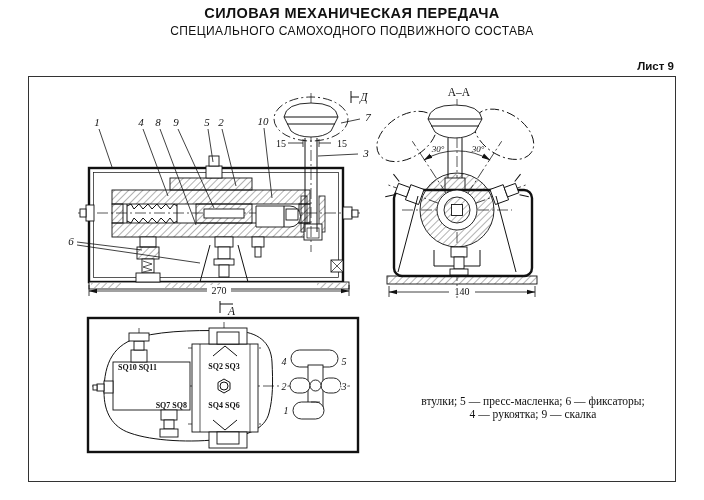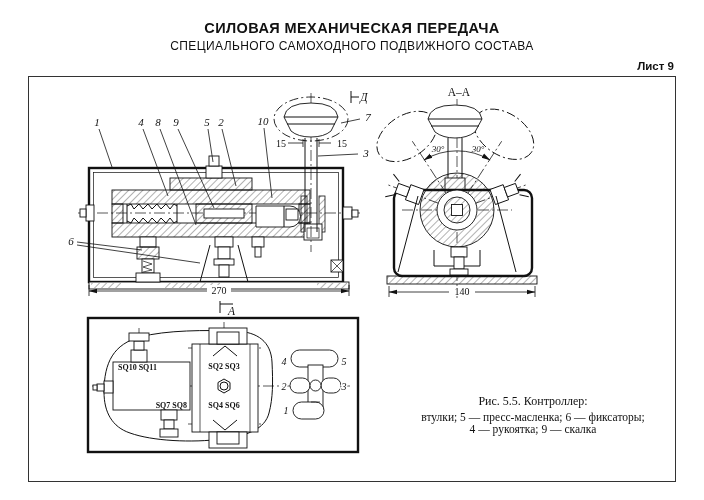--- a/index.html
+++ b/index.html
@@ -1,18 +1,18 @@
 <!DOCTYPE html>
 <html><head>
 <meta charset="utf-8">
 <style>
   html,body{margin:0;padding:0;background:#fff;}
   .page{position:relative;width:704px;height:500px;background:#fff;overflow:hidden;
         font-family:"Liberation Sans",sans-serif;color:#111;}
-  .title{position:absolute;left:0;top:19px;width:704px;text-align:center;line-height:18px;}
+  .title{position:absolute;left:0;top:4px;width:704px;text-align:center;line-height:18px;}
   .title .l1{font-size:14.5px;font-weight:bold;letter-spacing:.4px;}
   .title .l2{font-size:12px;letter-spacing:.4px;}
   .sheet{position:absolute;right:30px;top:60px;font-size:11.5px;font-weight:bold;}
   .frame{position:absolute;left:28px;top:76px;width:646px;height:404px;border:1.5px solid #333;}
   svg{position:absolute;left:0;top:0;}
   .ln{stroke:#111;stroke-width:1;fill:none;}
   .lnthick{stroke:#111;stroke-width:2.4;fill:none;}
   .thin{stroke:#111;stroke-width:.7;fill:none;}
   .cl{stroke:#111;stroke-width:.7;stroke-dasharray:11 3 2 3;fill:none;}
   .ph{stroke:#111;stroke-width:.9;stroke-dasharray:9 3 2 3;fill:none;}
@@ -290,18 +290,17 @@
       </g>
       <text x="284" y="365" text-anchor="middle" class="t-gate">4</text>
       <text x="344" y="365" text-anchor="middle" class="t-gate">5</text>
       <text x="284" y="390" text-anchor="middle" class="t-gate">2</text>
       <text x="344" y="390" text-anchor="middle" class="t-gate">3</text>
       <text x="286" y="414" text-anchor="middle" class="t-gate">1</text>
     </g>
   </svg>
 
   <div class="caption">
-    <div class="cap-t">Рис. 5.5. Контроллер:</div>
     <div>втулки; 5 — пресс-масленка; 6 — фиксаторы;</div>
     <div>4 — рукоятка; 9 — скалка</div>
   </div>
 
 </div>
 
 </body></html>

